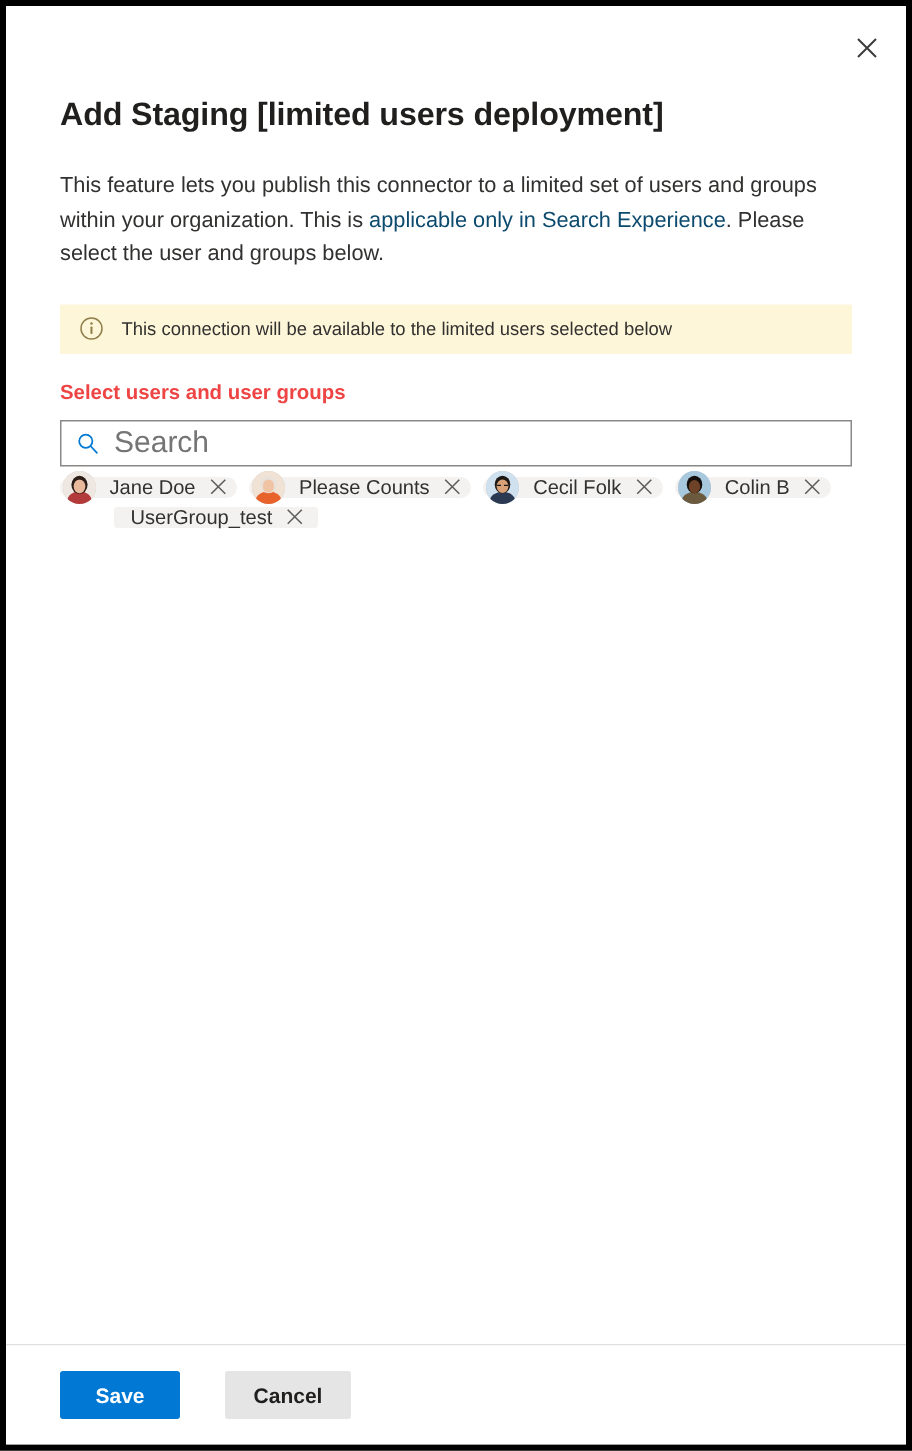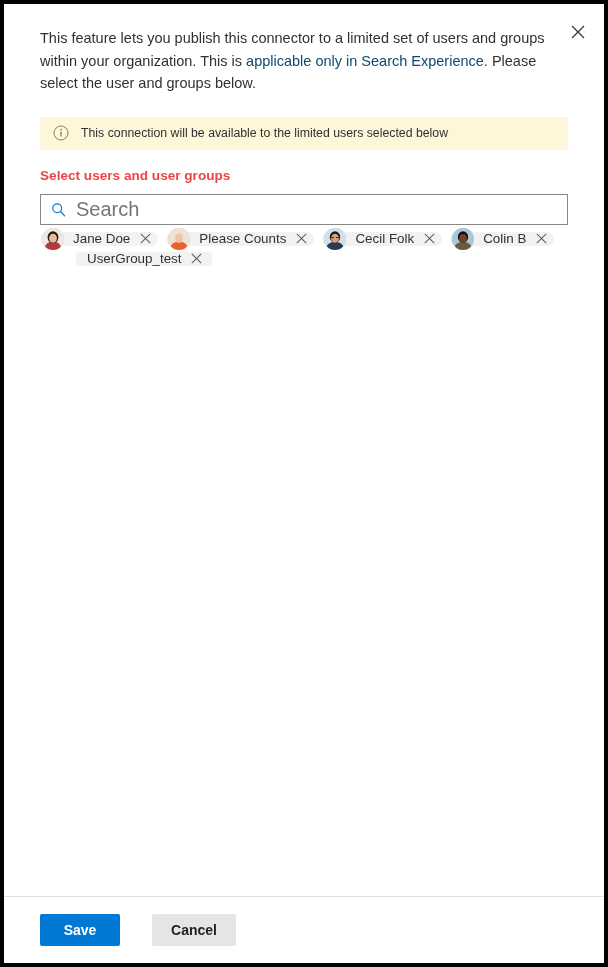--- a/index.html
+++ b/index.html
@@ -205,21 +205,21 @@
   }
   .footer {
     position: absolute;
     left: 0;
     right: 0;
     bottom: 0;
     height: 66px;
     padding: 0 36px;
     display: flex;
     align-items: center;
-    gap: 0;
+    gap: 30px;
     box-sizing: border-box;
     background: #ffffff;
   }
   .btn {
     height: 32px;
     min-width: 80px;
     border: none;
     font-family: "Liberation Sans", sans-serif;
     font-size: 14px;
     font-weight: bold;
@@ -229,38 +229,38 @@
     line-height: 32px;
   }
   .btn-primary {
     background: #0078d4;
     color: #ffffff;
   }
   .btn-secondary {
     background: #e5e5e5;
     color: #201f1e;
     min-width: 84px;
-    margin-left: 32px;
   }
 </style>
 </head>
 <body>
 
 <div class="panel">
 
   <button class="close-btn">
     <span>
       <svg width="14" height="14" viewBox="0 0 14 14" aria-hidden="true">
         <path d="M1 1 L13 13 M13 1 L1 13" stroke="#3b3a39" stroke-width="1.3" fill="none"></path>
       </svg>
     </span>
   </button>
 
   <div class="content">
 
+    <h1 class="dialog-title">Add Staging [limited users deployment]</h1>
 
     <p class="dialog-desc"><span>This feature lets you publish this connector to a limited set of users and groups within your organization. This is </span><b>applicable only in Search Experience</b><span>. Please select the user and groups below.</span></p>
 
     <div class="info-banner">
       <span class="info-icon">
         <svg width="16" height="16" viewBox="0 0 16 16" aria-hidden="true">
           <circle cx="8" cy="8" r="7" fill="none" stroke="#8f7f4a" stroke-width="1"></circle>
           <circle cx="8" cy="4.6" r="0.85" fill="#8f7f4a"></circle>
           <rect x="7.3" y="6.6" width="1.35" height="5" rx="0.5" fill="#8f7f4a"></rect>
         </svg>

